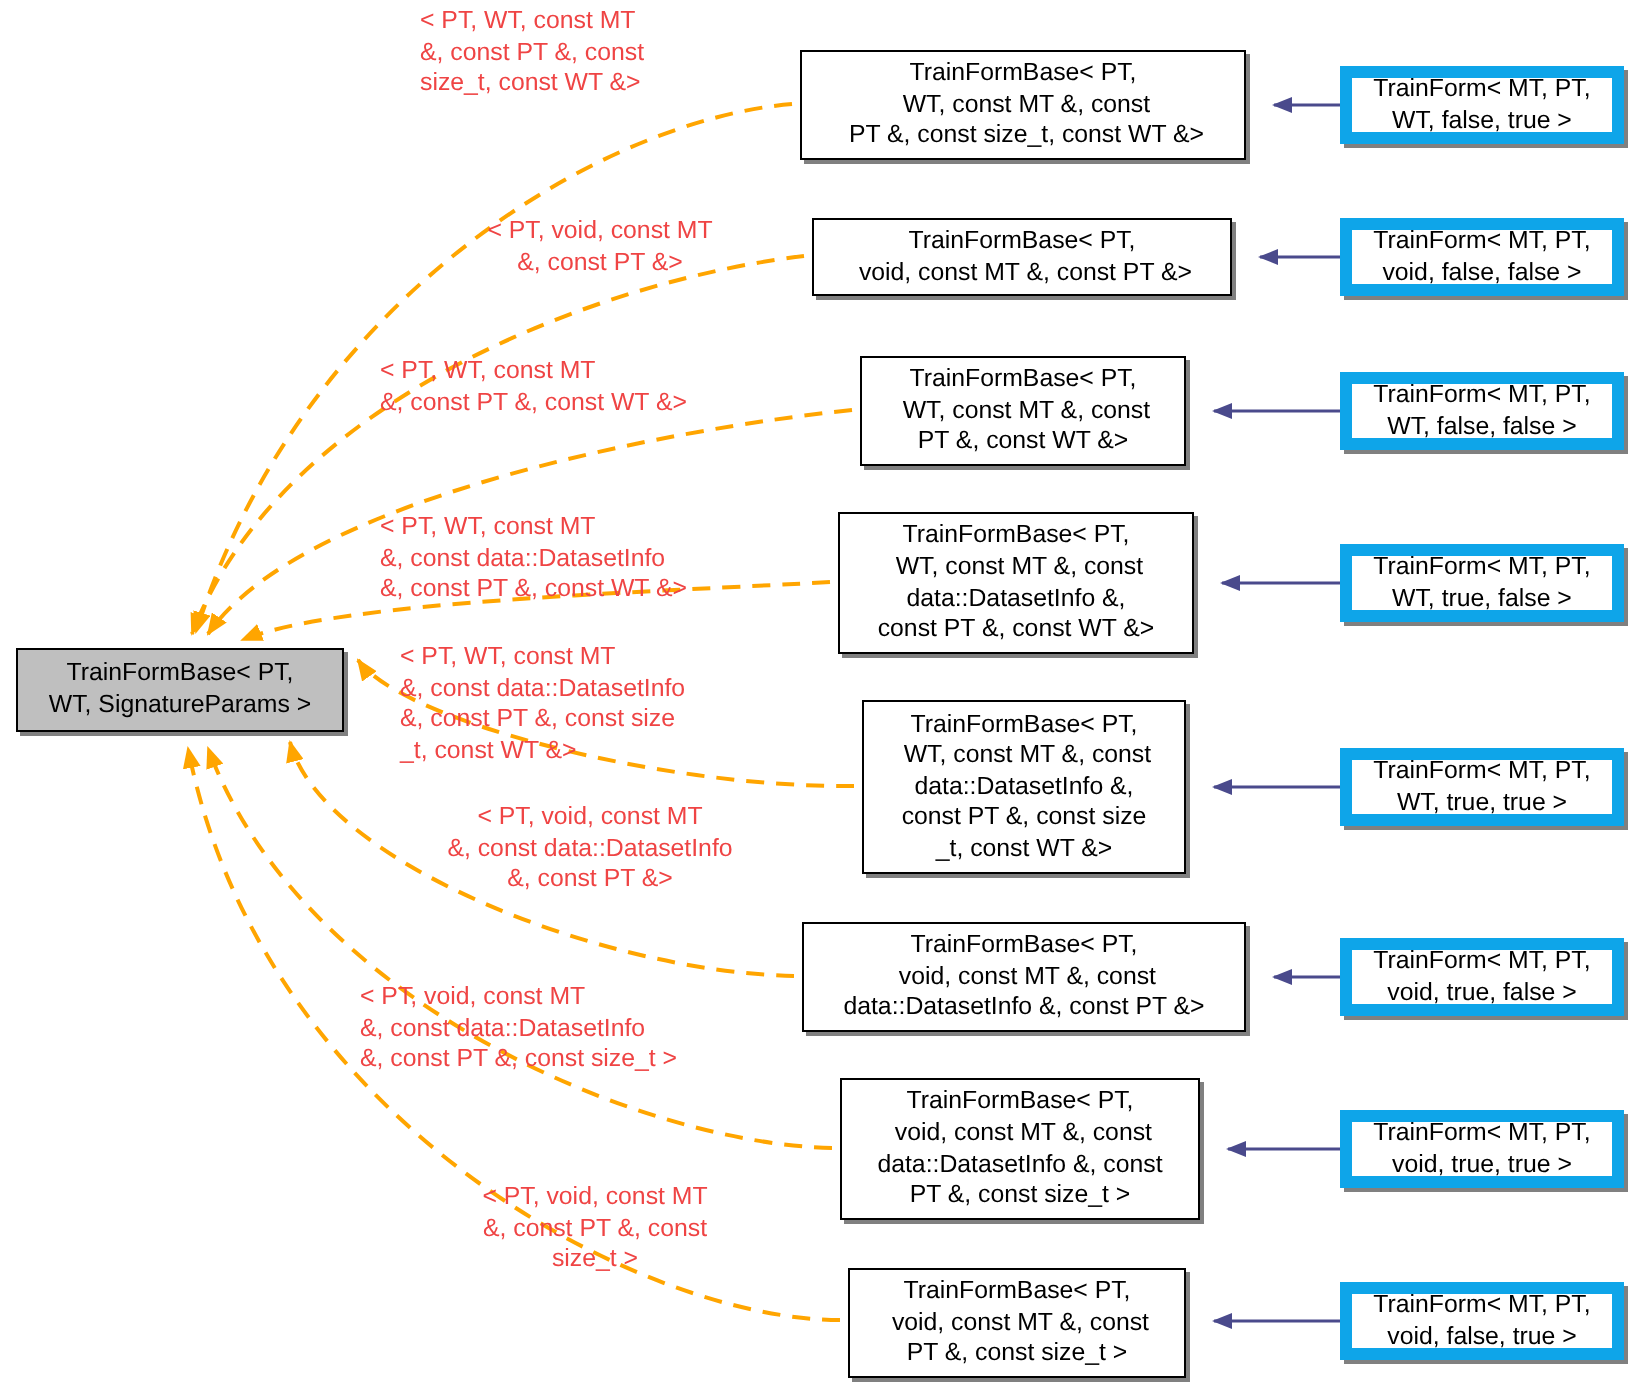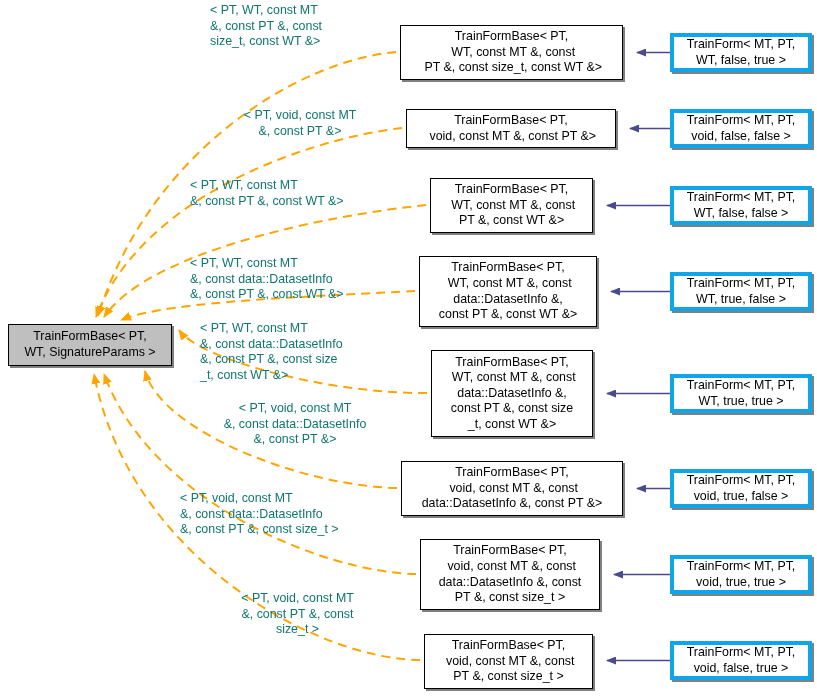--- a/index.html
+++ b/index.html
@@ -20,42 +20,42 @@
     position: absolute;
     left: 0;
     top: 0;
     width: 817px;
     height: 697px;
     pointer-events: none;
   }
   .node {
     position: absolute;
     box-sizing: border-box;
-    border: 4px solid #0ea5e9;
+    border: 6px solid #0ea5e9;
     background: #ffffff;
     color: #000000;
     font-size: 12.4px;
     line-height: 15.6px;
     text-align: center;
     display: flex;
     align-items: center;
     justify-content: center;
     white-space: pre;
     box-shadow: 2px 2px 0 0 #808080;
   }
   .node.current {
     background: #bfbfbf;
     border: 1px solid #000000;
   }
   .node.base {
     border: 1px solid #000000;
   }
   .edge-label {
     position: absolute;
-    color: #0f766e;
+    color: #ef4444;
     font-size: 12.4px;
     line-height: 15.6px;
     white-space: pre;
     text-align: center;
   }
 </style>
 </head>
 <body>
 
 <div id="diagram">

